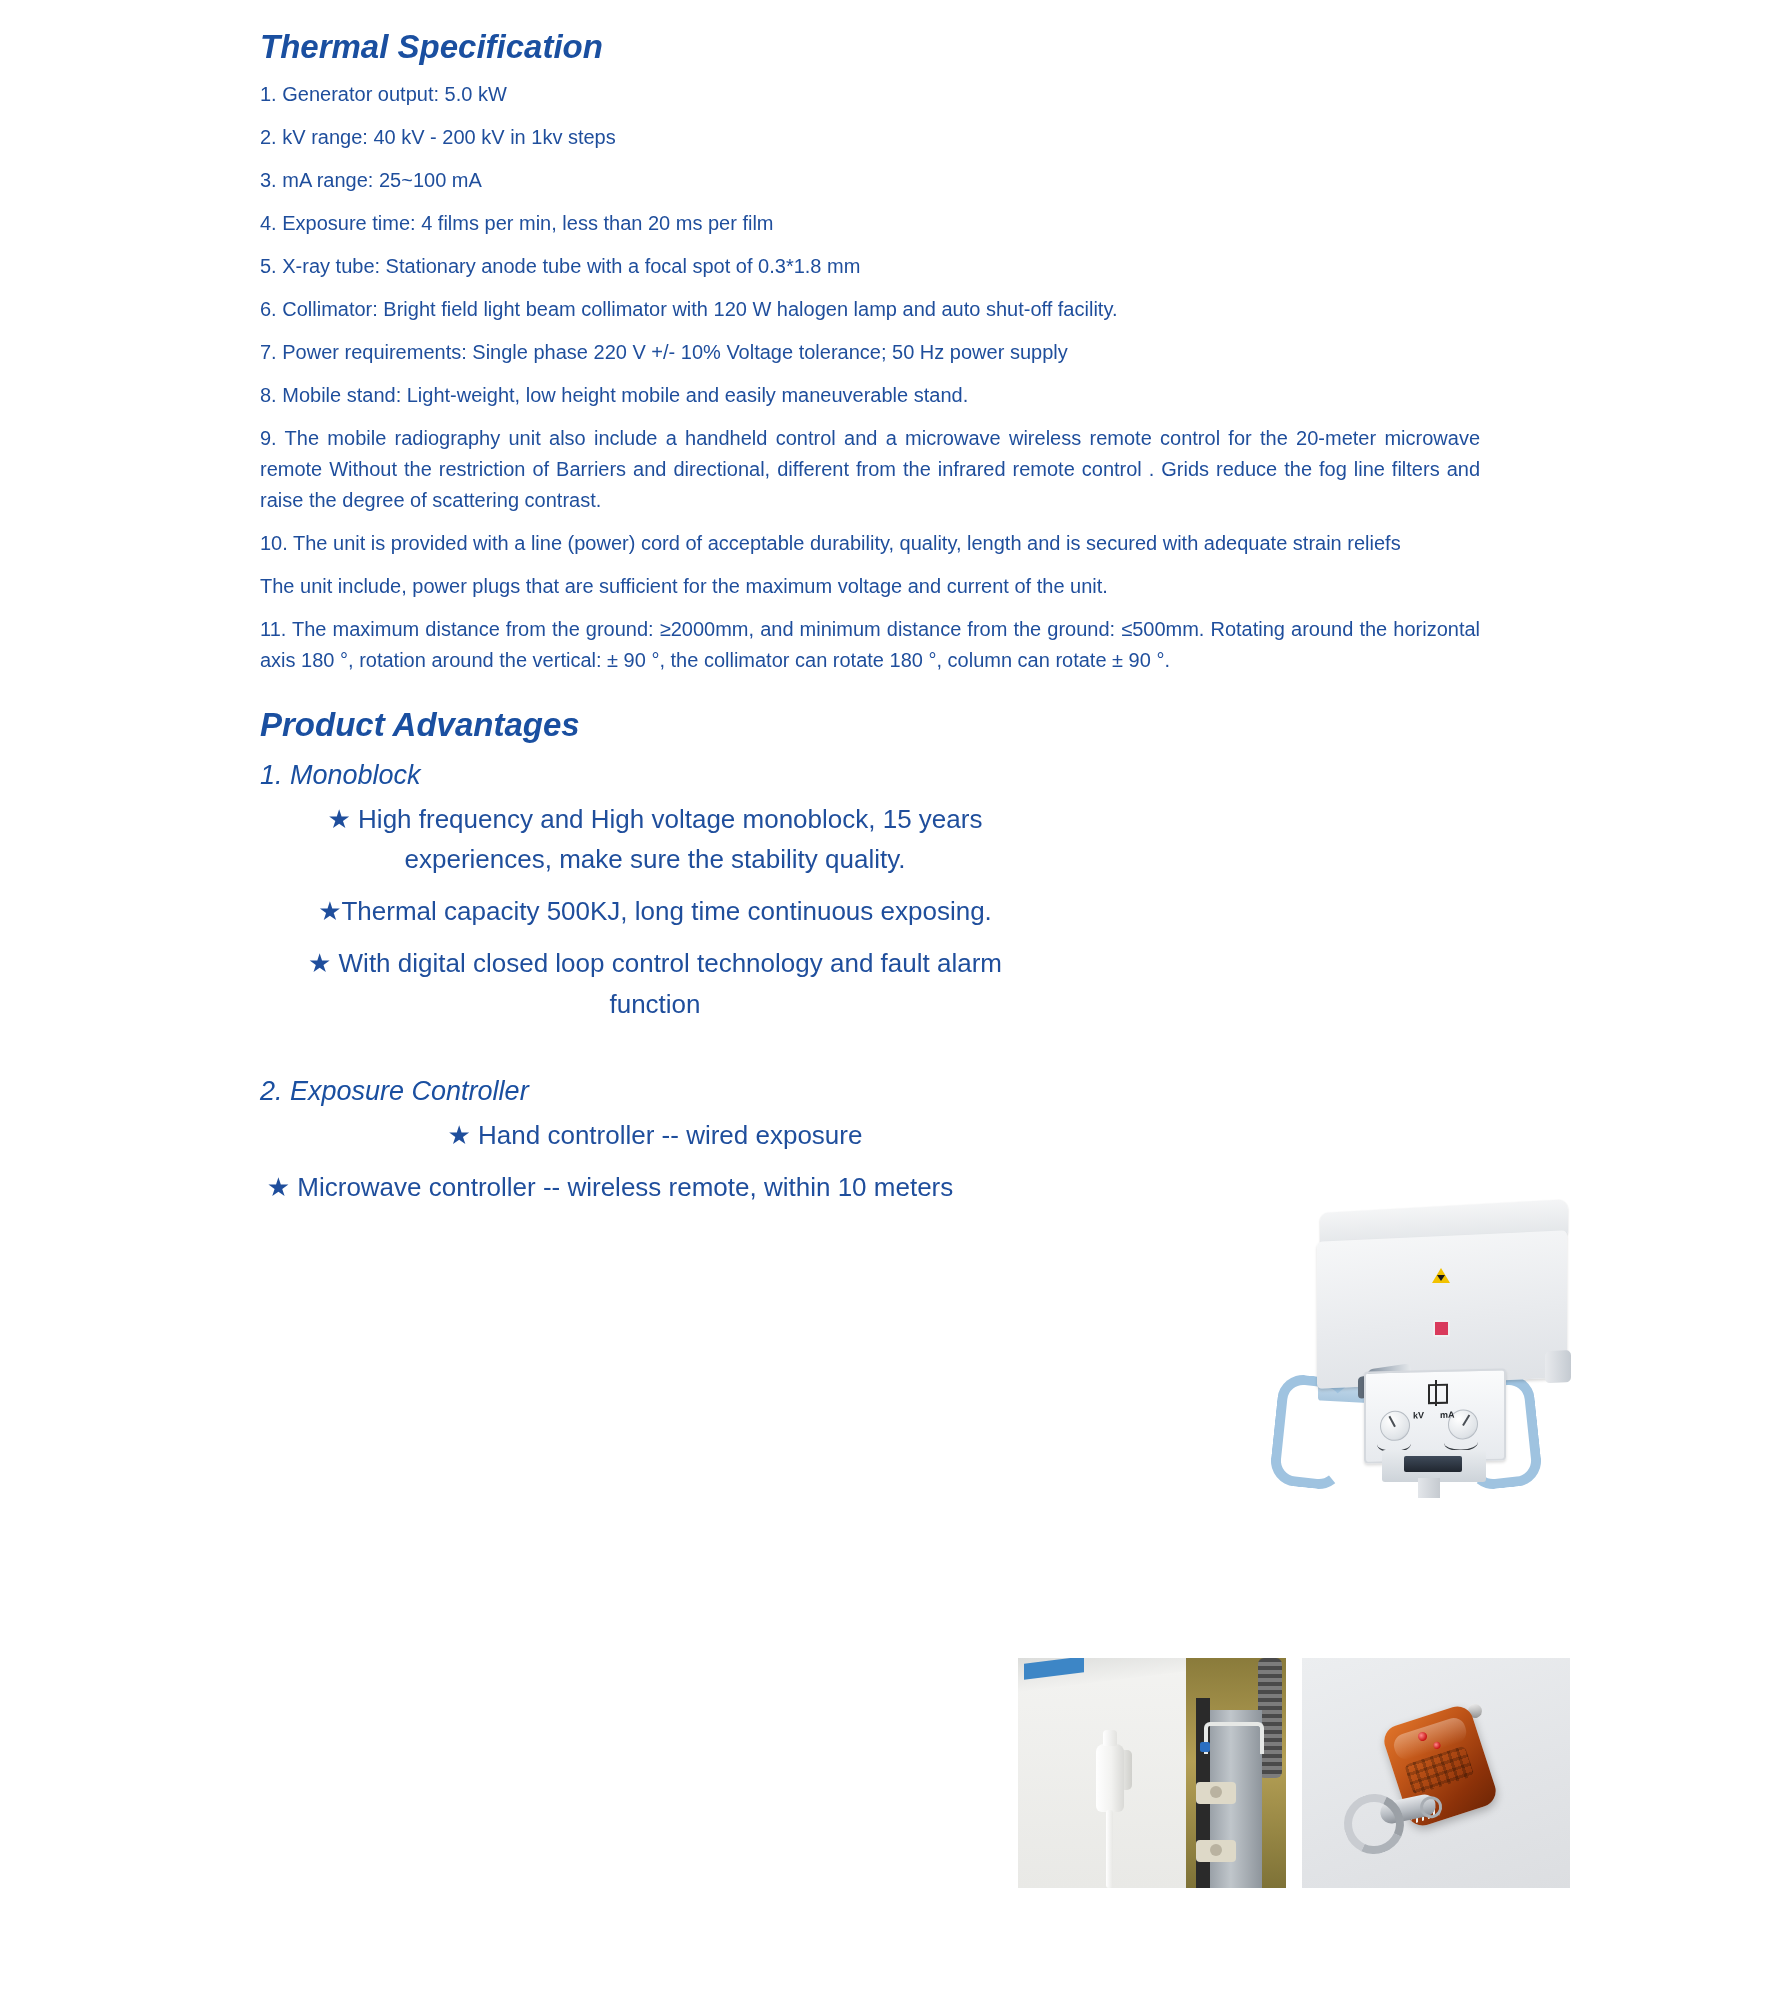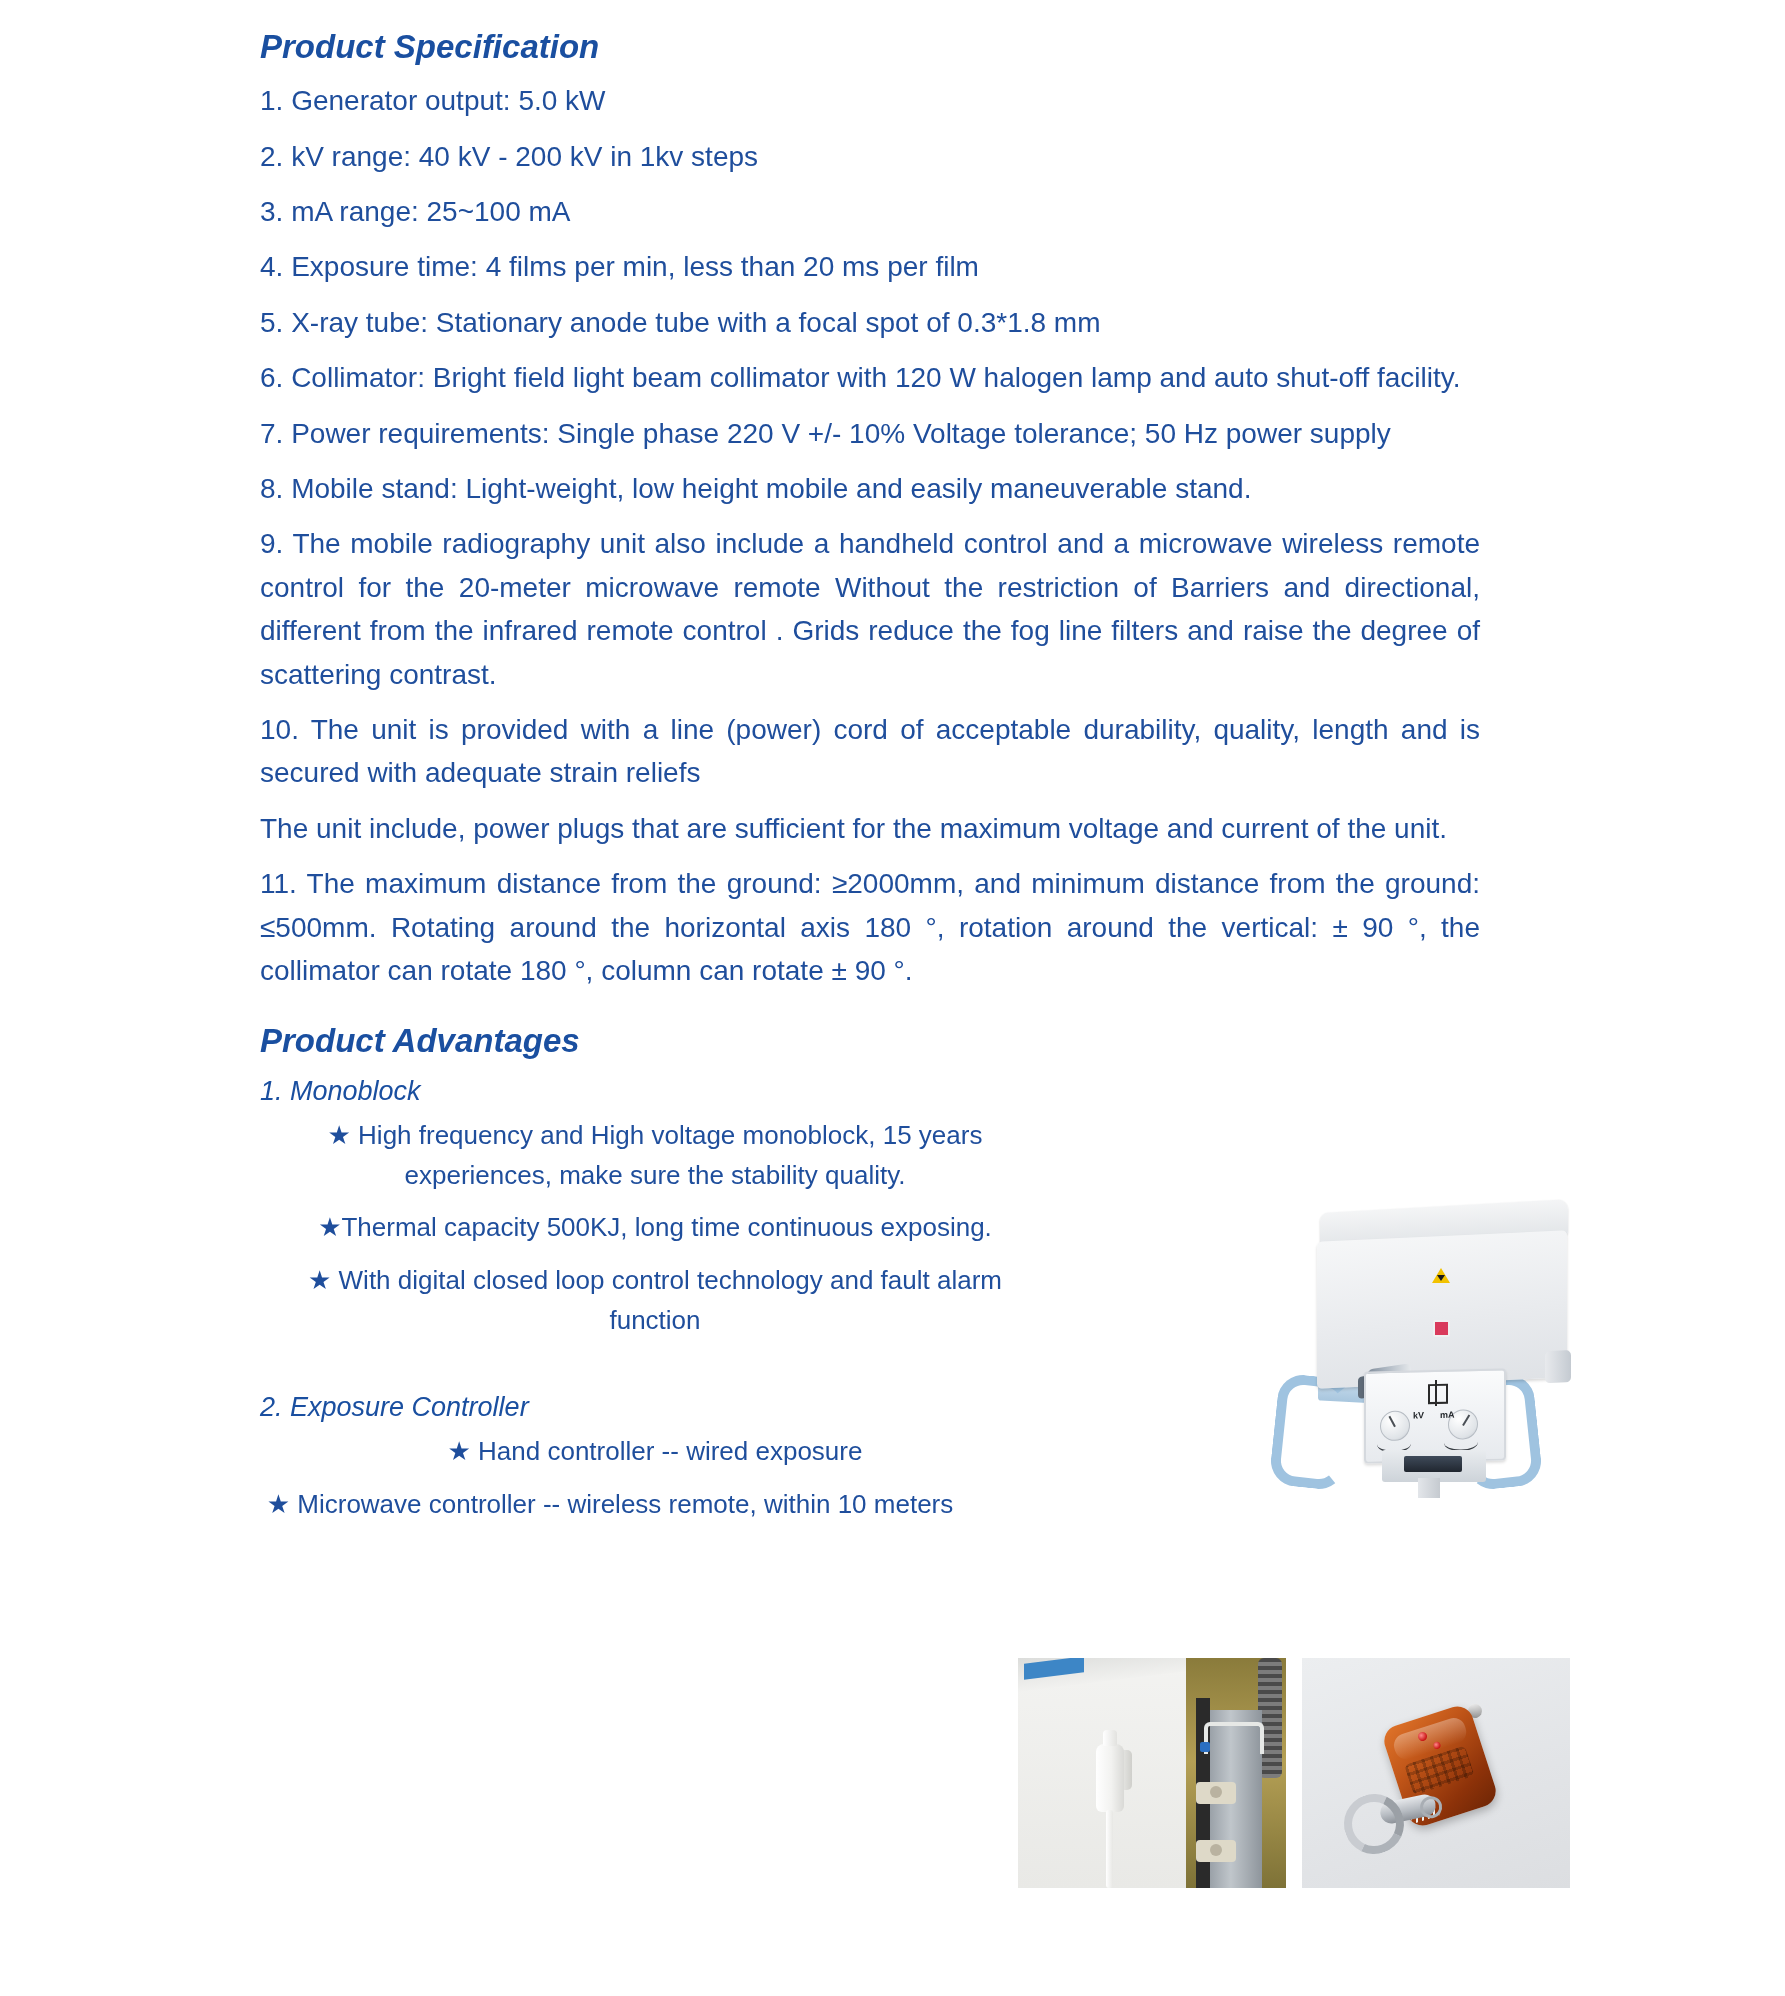--- a/index.html
+++ b/index.html
@@ -43,21 +43,21 @@
   h2.sub-title {
     font-size: 27px;
     font-weight: normal;
     font-style: italic;
     color: #1a4fa0;
     margin: 8px 0 6px 0;
     line-height: 1.3;
   }
 
   p.spec-line {
-    font-size: 28px;
+    font-size: 20px;
     color: #1f4e9c;
     margin: 0 12px 12px 0;
     line-height: 1.55;
     text-align: justify;
     text-justify: inter-word;
   }
   p.spec-line.single { text-align: left; }
 
   p.bullet {
     font-size: 26px;
@@ -400,21 +400,21 @@
     background: transparent;
   }
 </style>
 </head>
 <body>
 
 <div class="page">
 
   <div class="content">
 
-    <h1 class="section-title">Product Specification</h1>
+    <h1 class="section-title">Thermal Specification</h1>
 
     <p class="spec-line single">1. Generator output: 5.0 kW</p>
     <p class="spec-line single">2. kV range: 40 kV - 200 kV in 1kv steps</p>
     <p class="spec-line single">3. mA range: 25~100 mA</p>
     <p class="spec-line single">4. Exposure time: 4 films per min, less than 20 ms per film</p>
     <p class="spec-line single">5. X-ray tube: Stationary anode tube with a focal spot of 0.3*1.8 mm</p>
     <p class="spec-line">6. Collimator: Bright field light beam collimator with 120 W halogen lamp and auto shut-off facility.</p>
     <p class="spec-line">7. Power requirements: Single phase 220 V +/- 10% Voltage tolerance; 50 Hz power supply</p>
     <p class="spec-line single">8. Mobile stand: Light-weight, low height mobile and easily maneuverable stand.</p>
     <p class="spec-line">9. The mobile radiography unit also include a handheld control and a microwave wireless remote control for the 20-meter microwave remote Without the restriction of Barriers and directional, different from the infrared remote control . Grids reduce the fog line filters and raise the degree of scattering contrast.</p>

